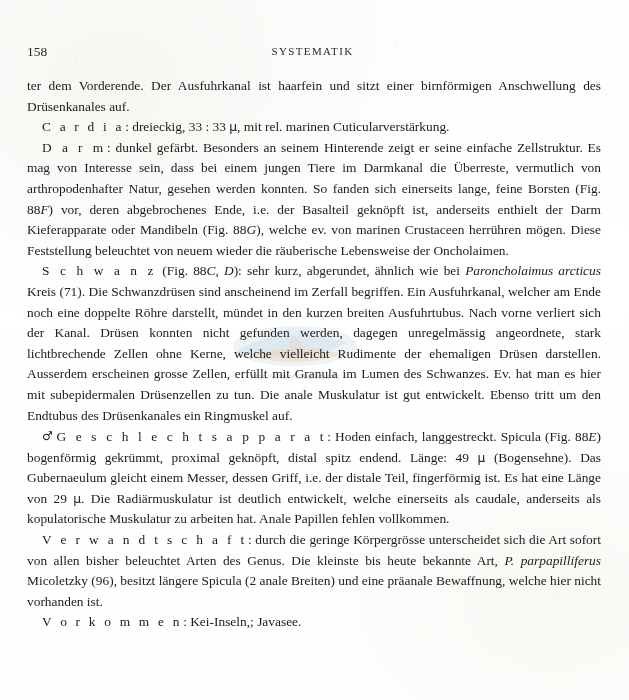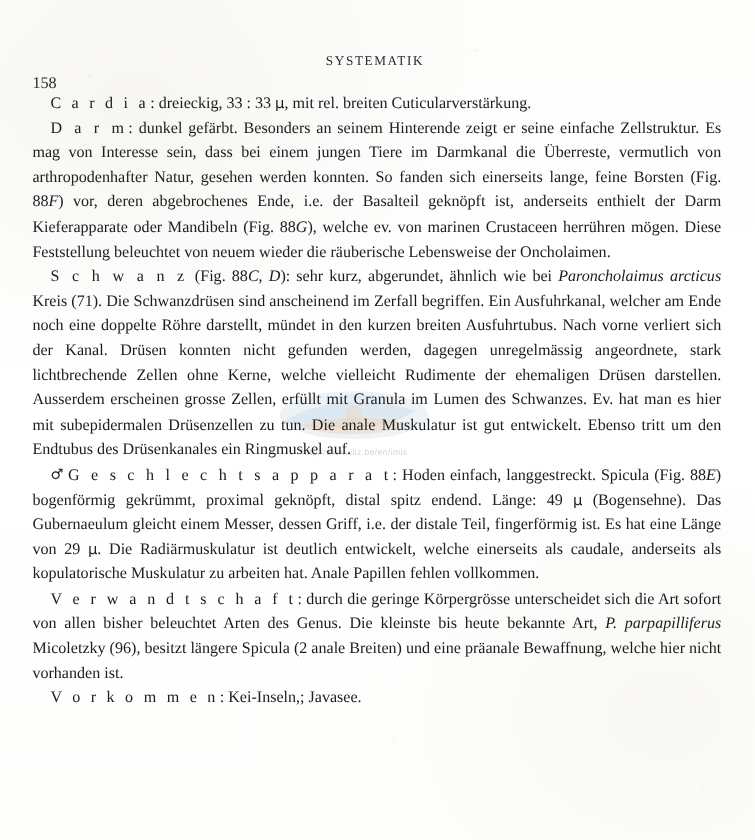--- a/index.html
+++ b/index.html
@@ -72,21 +72,21 @@
     position: absolute;
     left: 27px;
     right: 27px;
     top: 44px;
     height: 16px;
     z-index: 3;
   }
   .folio {
     position: absolute;
     left: 0;
-    top: 17px;
+    top: 0;
     font-size: 13.5px;
     color: #2a2a2a;
   }
   .head-title {
     position: absolute;
     left: 0;
     right: 4px;
     top: 1px;
     text-align: center;
     font-size: 11px;
@@ -154,23 +154,26 @@
   <div class="wm-line wm-url">http://www.vliz.be/en/imis</div>
 </div>
 
 <div class="running-head">
   <span class="folio">158</span>
   <span class="head-title">SYSTEMATIK</span>
 </div>
 
 <div class="textblock">
 
+  <p>
+    <span>ter dem Vorderende. Der Ausfuhrkanal ist haarfein und sitzt einer birnförmigen Anschwellung des Drüsenkanales auf.</span>
+  </p>
 
   <p class="indent last-line-left">
-    <span class="spaced">C a r d i a</span><span>: dreieckig, 33 : 33 </span><span class="mu">µ</span><span>, mit rel. breiten Cuticularverstärkung.</span>
+    <span class="spaced">C a r d i a</span><span>: dreieckig, 33 : 33 </span><span class="mu">µ</span><span>, mit rel. marinen Cuticularverstärkung.</span>
   </p>
 
   <p class="indent last-line-left">
     <span class="spaced">D a r m</span><span>: dunkel gefärbt. Besonders an seinem Hinterende zeigt er seine einfache Zellstruktur. Es mag von Interesse sein, dass bei einem jungen Tiere im Darmkanal die Überreste, vermutlich von arthropodenhafter Natur, gesehen werden konnten. So fanden sich einerseits lange, feine Borsten (Fig. 88</span><i>F</i><span>) vor, deren abgebrochenes Ende, i.e. der Basalteil geknöpft ist, anderseits enthielt der Darm Kieferapparate oder Mandibeln (Fig. 88</span><i>G</i><span>), welche ev. von marinen Crustaceen herrühren mögen. Diese Feststellung beleuchtet von neuem wieder die räuberische Lebensweise der Oncholaimen.</span>
   </p>
 
 
   <p class="indent last-line-left">
     <span class="spaced">S c h w a n z</span><span>  (Fig. 88</span><i>C</i><span>, </span><i>D</i><span>): sehr kurz, abgerundet, ähnlich wie bei </span><i>Paroncholaimus arcticus</i><span> Kreis (71). Die Schwanzdrüsen sind anscheinend im Zerfall begriffen. Ein Ausfuhrkanal, welcher am Ende noch eine doppelte Röhre darstellt, mündet in den kurzen breiten Ausfuhrtubus. Nach vorne verliert sich der Kanal. Drüsen konnten nicht gefunden werden, dagegen unregelmässig angeordnete, stark lichtbrechende Zellen ohne Kerne, welche vielleicht Rudimente der ehemaligen Drüsen darstellen. Ausserdem erscheinen grosse Zellen, erfüllt mit Granula im Lumen des Schwanzes. Ev. hat man es hier mit subepidermalen Drüsenzellen zu tun. Die anale Muskulatur ist gut entwickelt. Ebenso tritt um den Endtubus des Drüsenkanales ein Ringmuskel auf.</span>
   </p>

